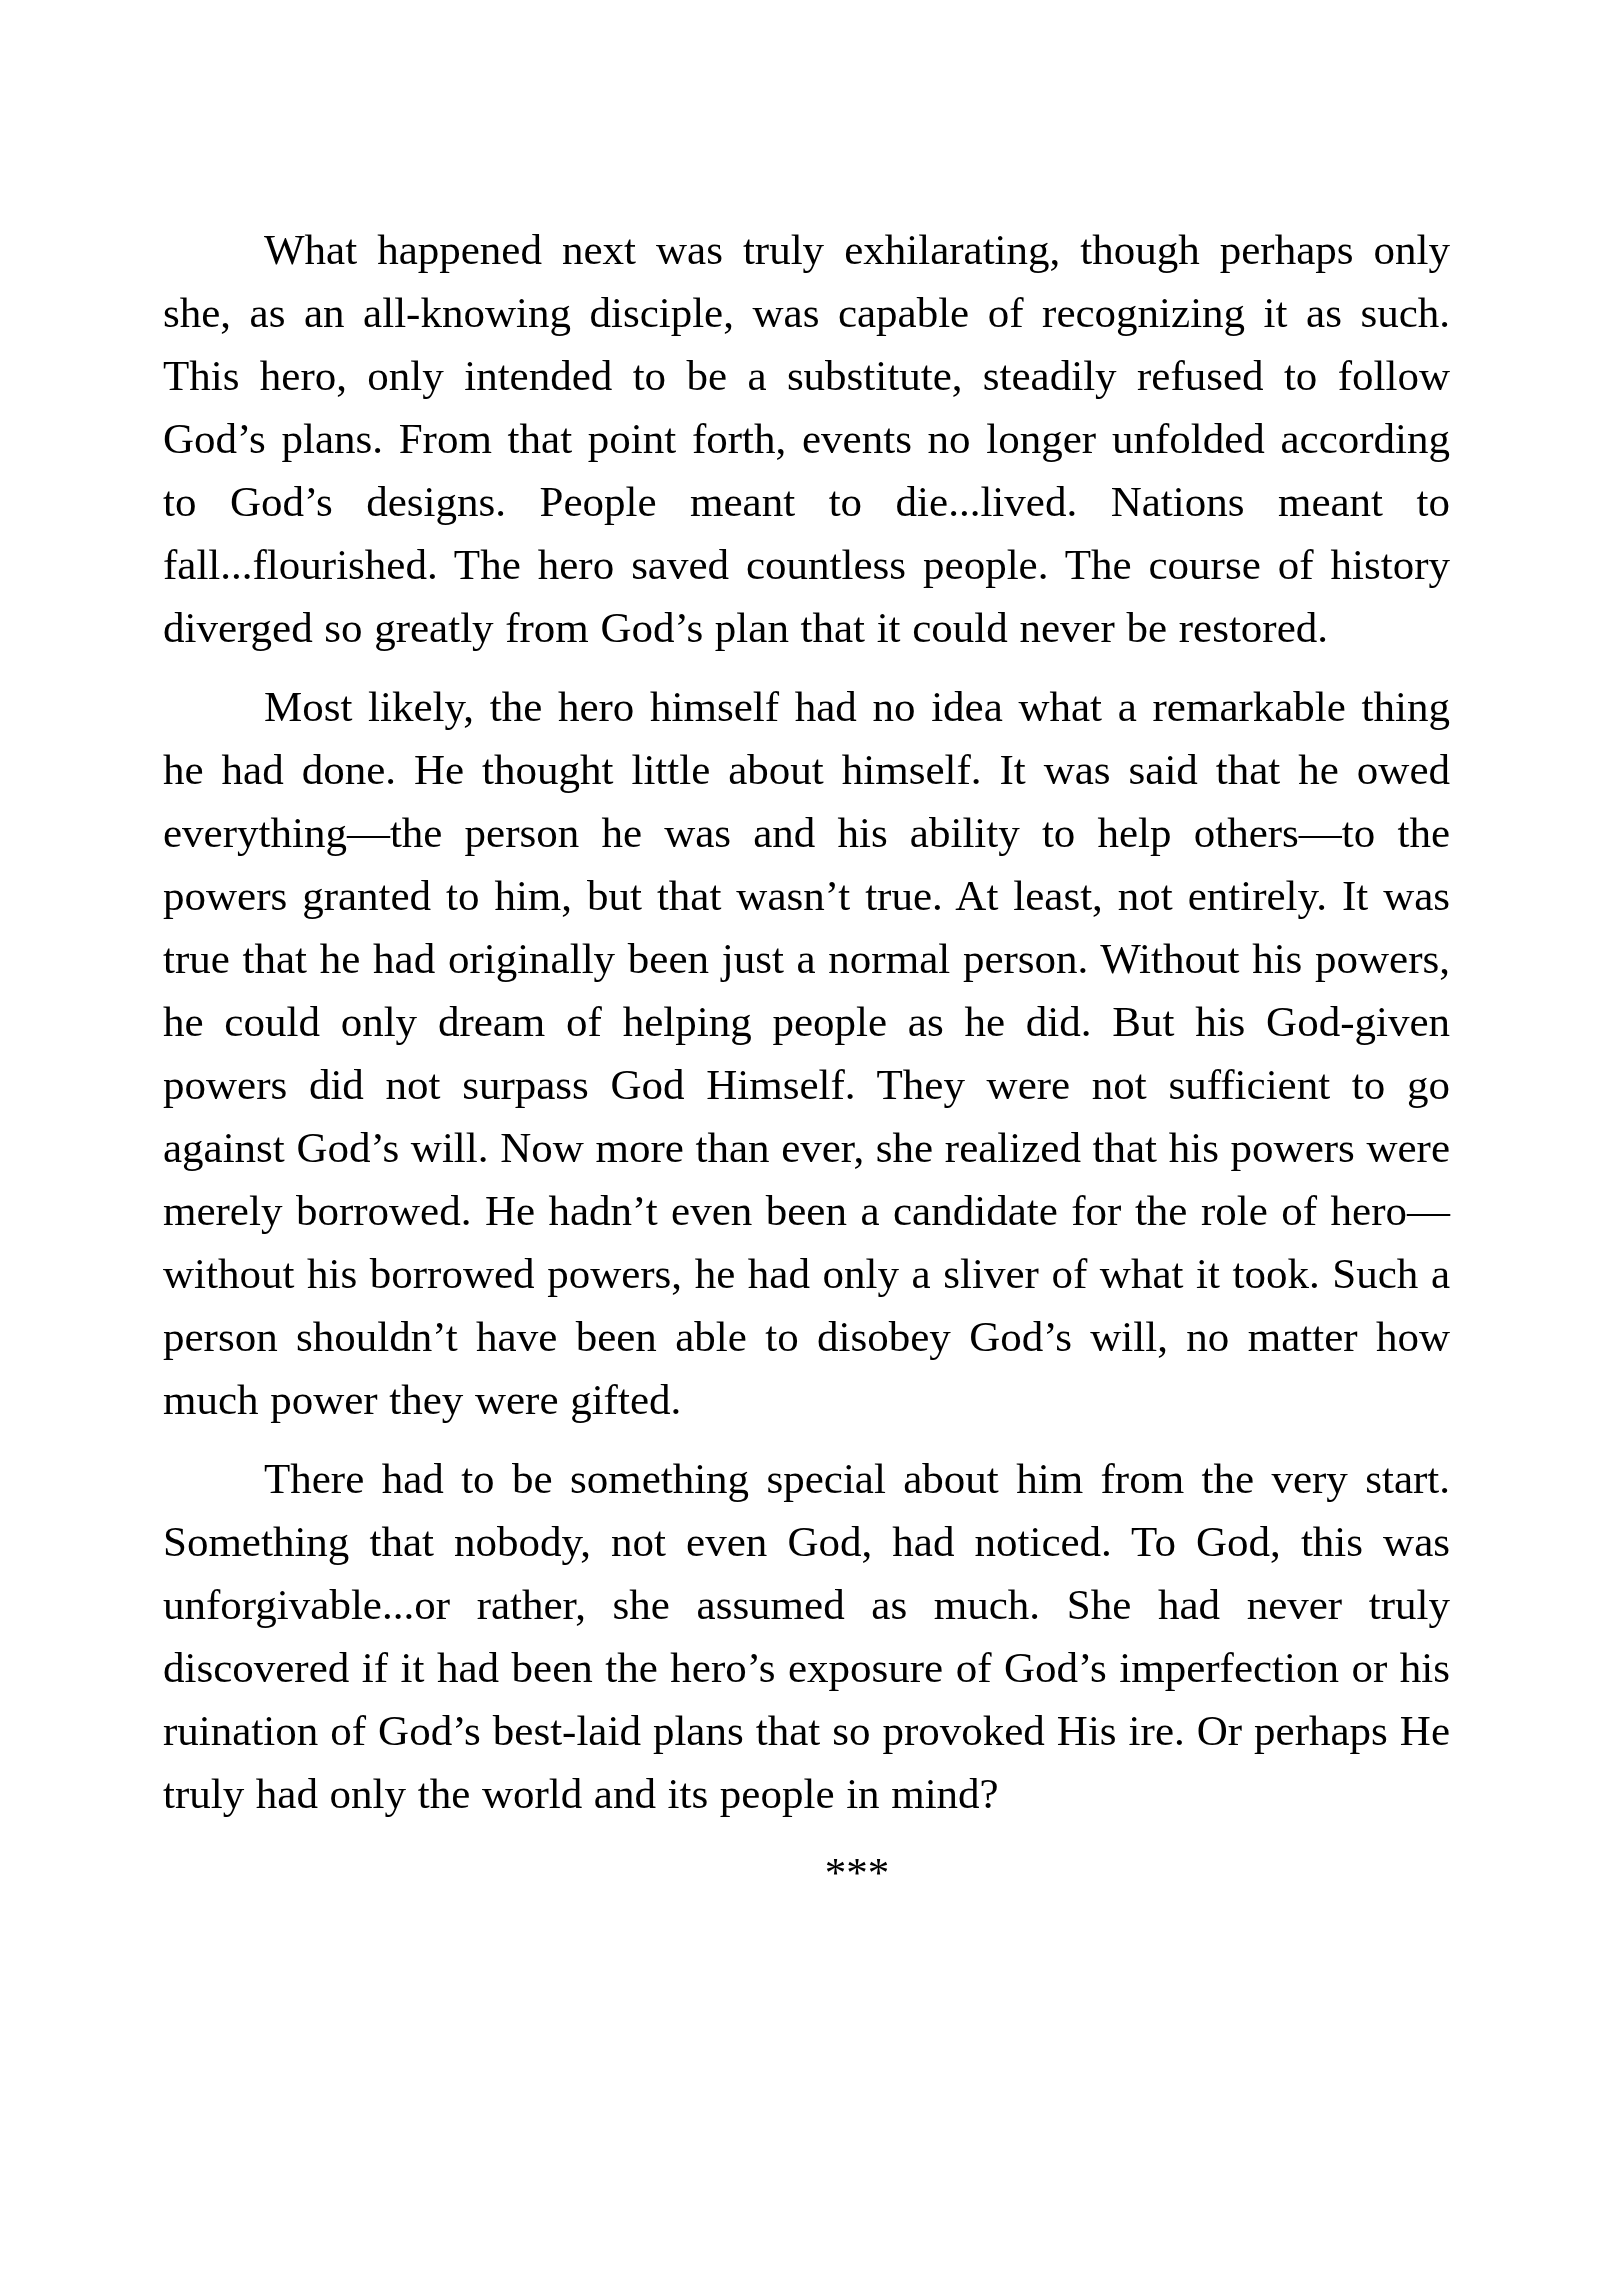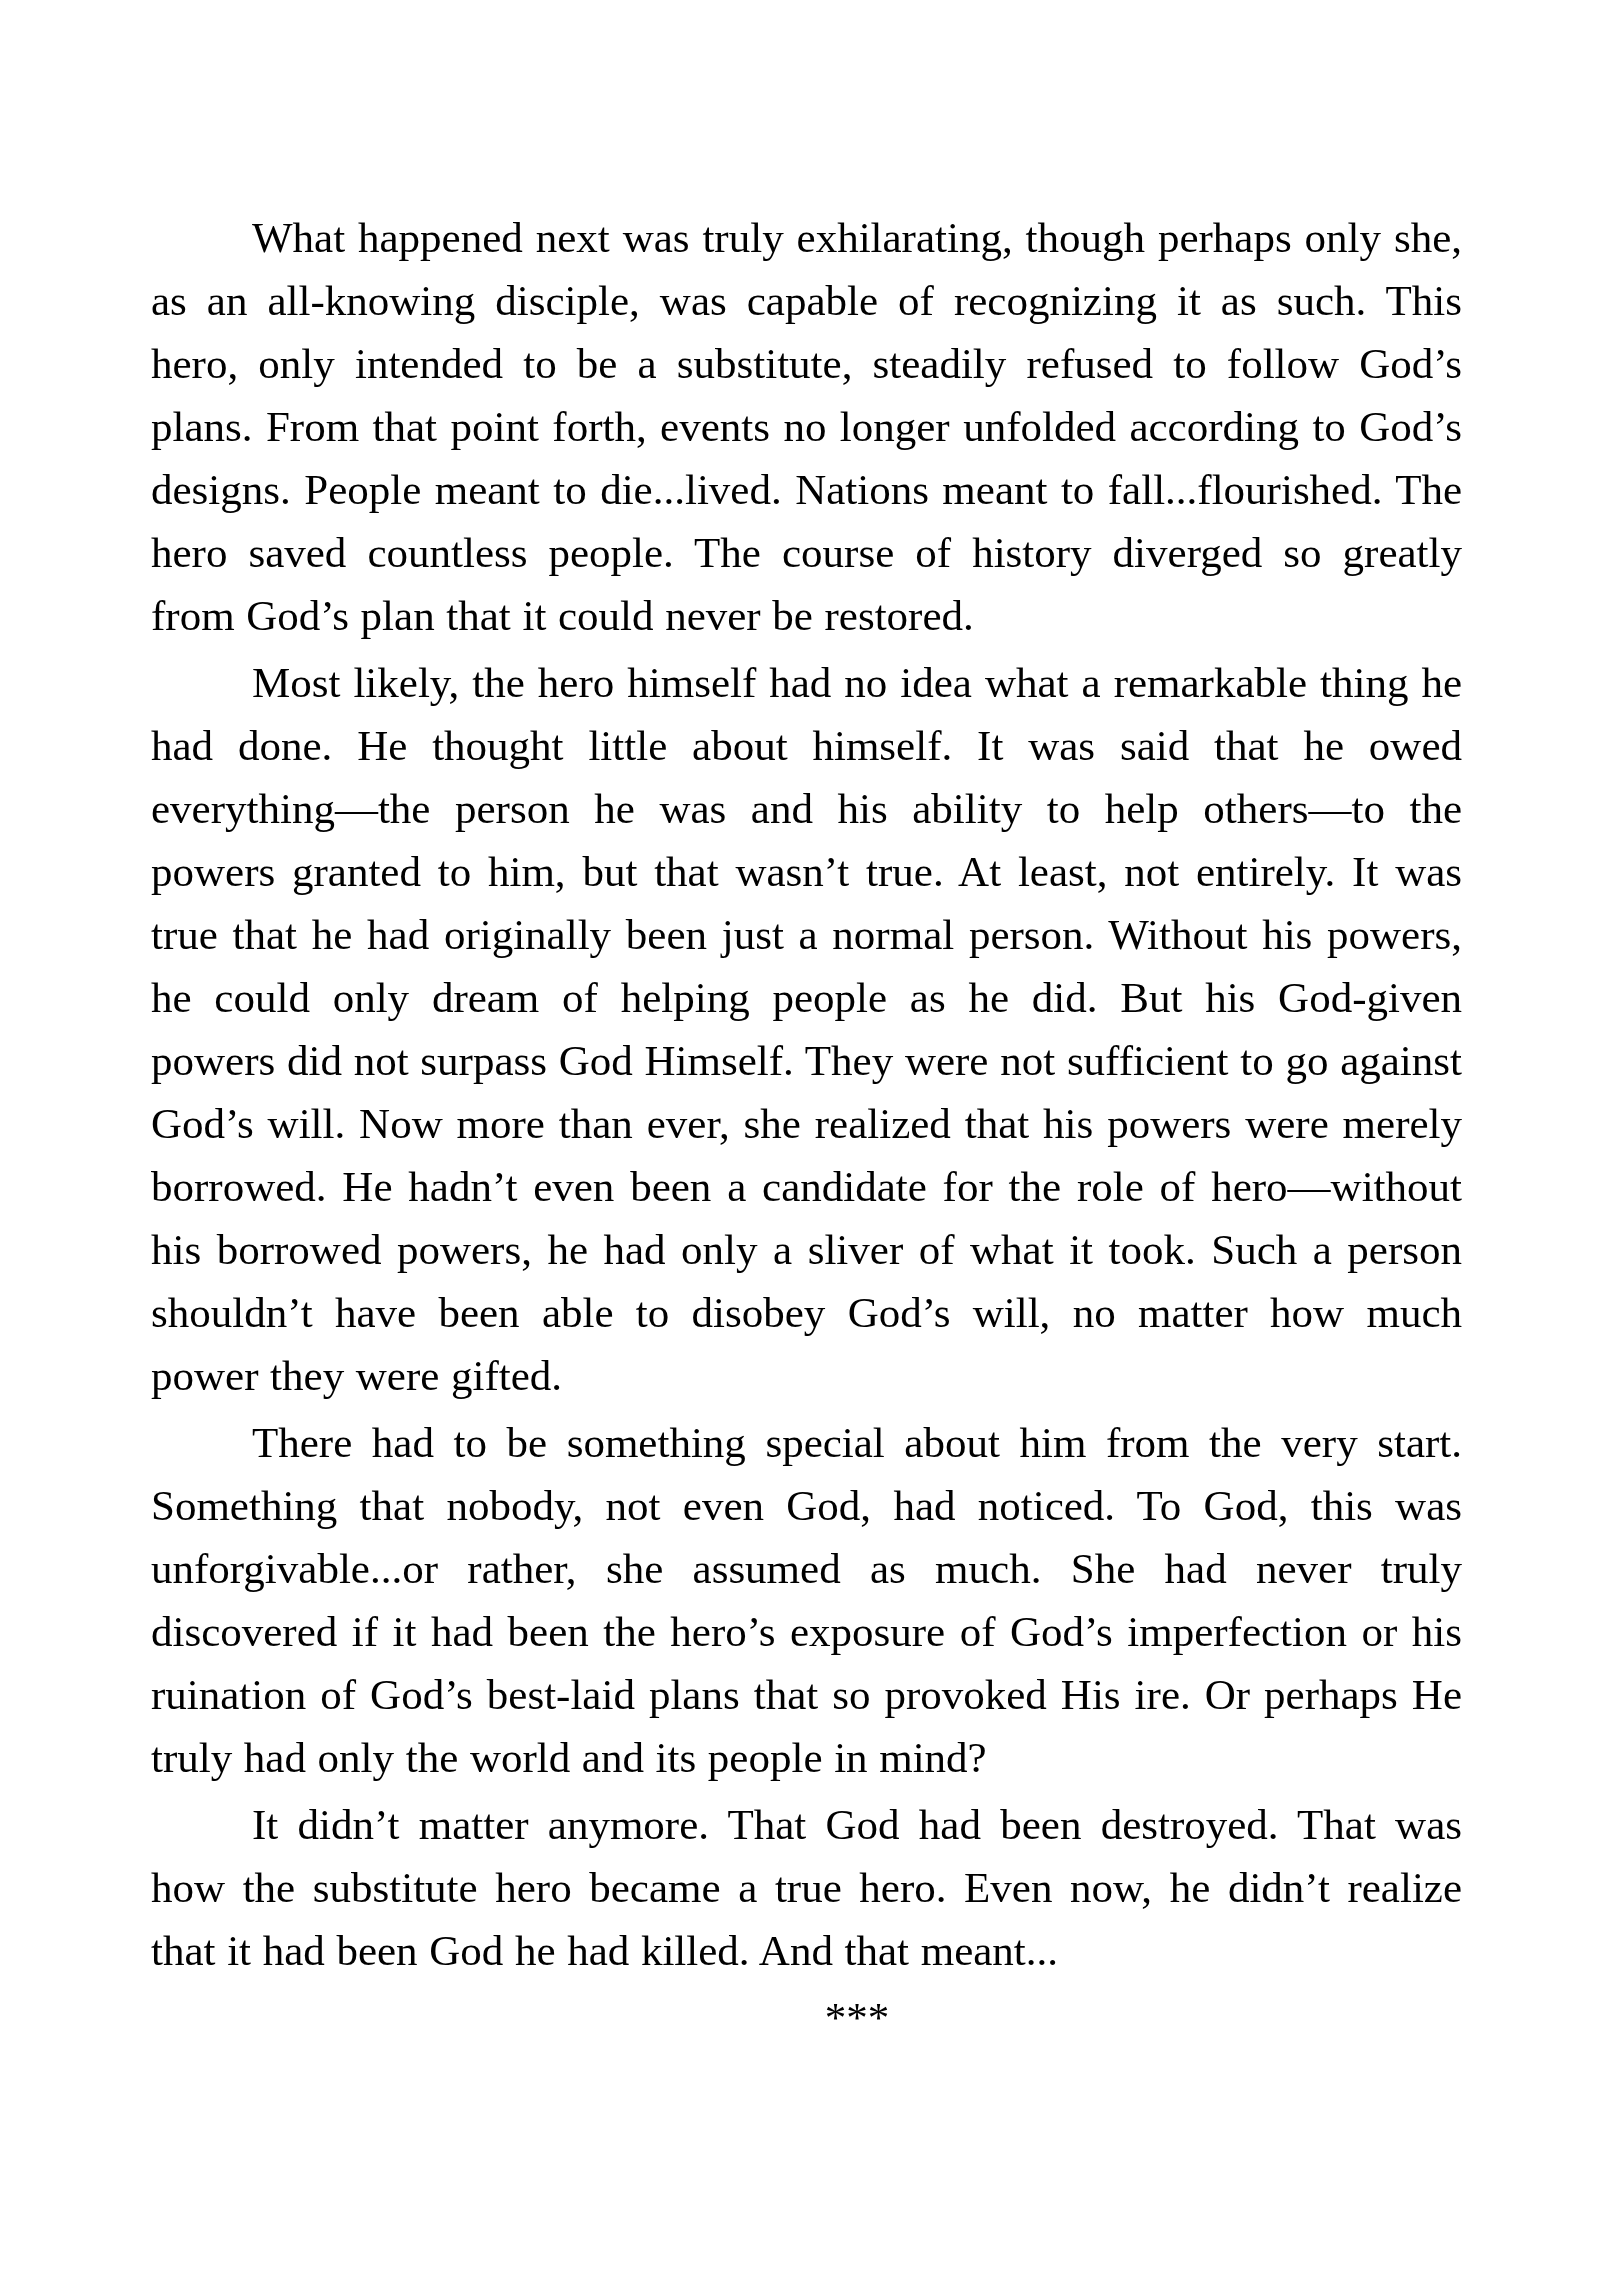--- a/index.html
+++ b/index.html
@@ -17,34 +17,33 @@
     width: 1613px;
     height: 2293px;
     padding: 202px 147px 0 147px;
     background: #ffffff;
     color: #000000;
     font-family: "Liberation Serif", "DejaVu Serif", serif;
     font-size: 43px;
     line-height: 63px;
   }
   .page p {
-    margin: 4px;
+    margin: 16px;
     padding: 0;
     text-align: justify;
     text-indent: 101px;
     word-spacing: 0.9px;
   }
   .scene-break {
     text-align: center !important;
     text-indent: 101px;
   }
 </style>
 </head>
 <body>
 
 <div class="page">
   <p>What happened next was truly exhilarating, though perhaps only she, as an all-knowing disciple, was capable of recognizing it as such. This hero, only intended to be a substitute, steadily refused to follow God’s plans. From that point forth, events no longer unfolded according to God’s designs. People meant to die...lived. Nations meant to fall...flourished. The hero saved countless people. The course of history diverged so greatly from God’s plan that it could never be restored.</p>
   <p>Most likely, the hero himself had no idea what a remarkable thing he had done. He thought little about himself. It was said that he owed everything—the person he was and his ability to help others—to the powers granted to him, but that wasn’t true. At least, not entirely. It was true that he had originally been just a normal person. Without his powers, he could only dream of helping people as he did. But his God-given powers did not surpass God Himself. They were not sufficient to go against God’s will. Now more than ever, she realized that his powers were merely borrowed. He hadn’t even been a candidate for the role of hero—without his borrowed powers, he had only a sliver of what it took. Such a person shouldn’t have been able to disobey God’s will, no matter how much power they were gifted.</p>
   <p>There had to be something special about him from the very start. Something that nobody, not even God, had noticed. To God, this was unforgivable...or rather, she assumed as much. She had never truly discovered if it had been the hero’s exposure of God’s imperfection or his ruination of God’s best-laid plans that so provoked His ire. Or perhaps He truly had only the world and its people in mind?</p>
-  <p>It didn’t matter anymore. That God had been destroyed. That was how the substitute hero became a true hero. Even now, he didn’t realize that it had been God he had killed. And that meant...</p>
   <p class="scene-break">***</p>
 </div>
 
 
 </body></html>

